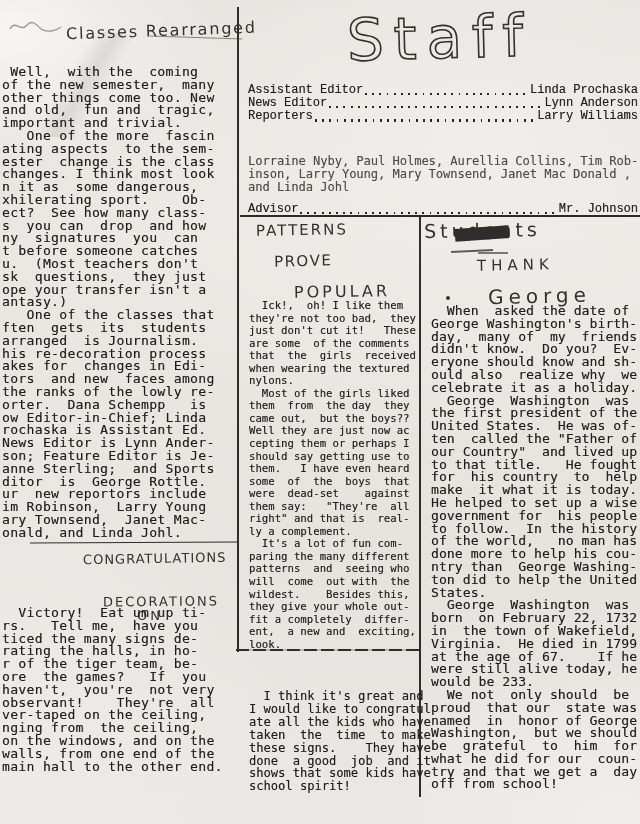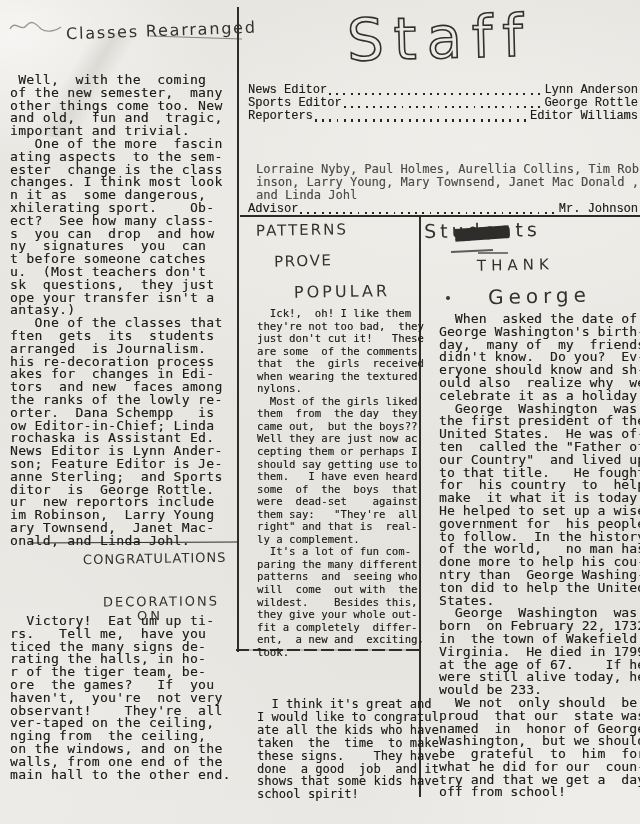--- a/index.html
+++ b/index.html
@@ -14,21 +14,21 @@
       linear-gradient(180deg,#e3e1dc,#e9e7e2 30%,#e5e3de 70%,#eae8e4);
     font-family:"Liberation Mono","DejaVu Sans Mono",monospace;
     color:#1e1d1b;
   }
   .crease{
     position:absolute;left:-30px;top:30px;width:230px;height:110px;
     background:linear-gradient(115deg, rgba(0,0,0,0) 42%, rgba(110,105,95,0.14) 50%, rgba(0,0,0,0) 58%);
     transform:rotate(6deg);
   }
   pre{
-    margin:8px;white-space:pre;position:absolute;
+    margin:0;white-space:pre;position:absolute;
     text-shadow:0.3px 0.3px 0 rgba(40,38,35,0.45);
   }
   .classes-body{left:2px;top:66px;font-size:13px;line-height:12.8px;letter-spacing:0.35px;}
   .congrats-body{left:2px;top:607px;font-size:13px;line-height:12.8px;letter-spacing:0.35px;}
   .patterns-body{left:249px;top:299px;font-size:10.5px;line-height:12.55px;letter-spacing:0.1px;}
   .signs-body{left:249px;top:690px;font-size:12px;line-height:12.9px;letter-spacing:0.05px;}
   .george-body{left:431px;top:305px;font-size:13px;line-height:12.8px;letter-spacing:0.1px;}
   .reporters-names{left:248px;top:155px;font-size:12px;line-height:13.2px;opacity:0.78;}
 
   .staff-list{position:absolute;left:248px;top:84px;width:390px;font-size:12px;line-height:13.2px;}
@@ -152,33 +152,33 @@
 main hall to the other end.</pre>
   </div>
 
   <div>
     <svg class="svg-abs" style="left:255px;top:0;" width="370" height="80" viewBox="0 0 370 80">
       <text x="185" y="58" text-anchor="middle" font-family="DejaVu Sans, sans-serif" font-size="58" letter-spacing="10" fill="none" stroke="#33302b" stroke-width="1.6" transform="rotate(-1.5 185 40)">Staff</text>
     </svg>
 
     <div class="staff-list">
       <div class="staff-row">
+        <span>Assistant Editor</span>
+        <span class="leader"></span>
+        <span>Linda Prochaska</span>
+      </div>
+      <div class="staff-row">
         <span>News Editor</span>
         <span class="leader"></span>
         <span>Lynn Anderson</span>
       </div>
       <div class="staff-row">
-        <span>Sports Editor</span>
-        <span class="leader"></span>
-        <span>George Rottle</span>
-      </div>
-      <div class="staff-row">
         <span>Reporters</span>
         <span class="leader"></span>
-        <span>Editor Williams</span>
+        <span>Larry Williams</span>
       </div>
     </div>
 
     <pre class="reporters-names">Lorraine Nyby, Paul Holmes, Aurellia Collins, Tim Rob-
 inson, Larry Young, Mary Townsend, Janet Mac Donald ,
 and Linda Johl</pre>
 
     <div class="staff-advisor">
       <div class="staff-row">
         <span>Advisor</span>

